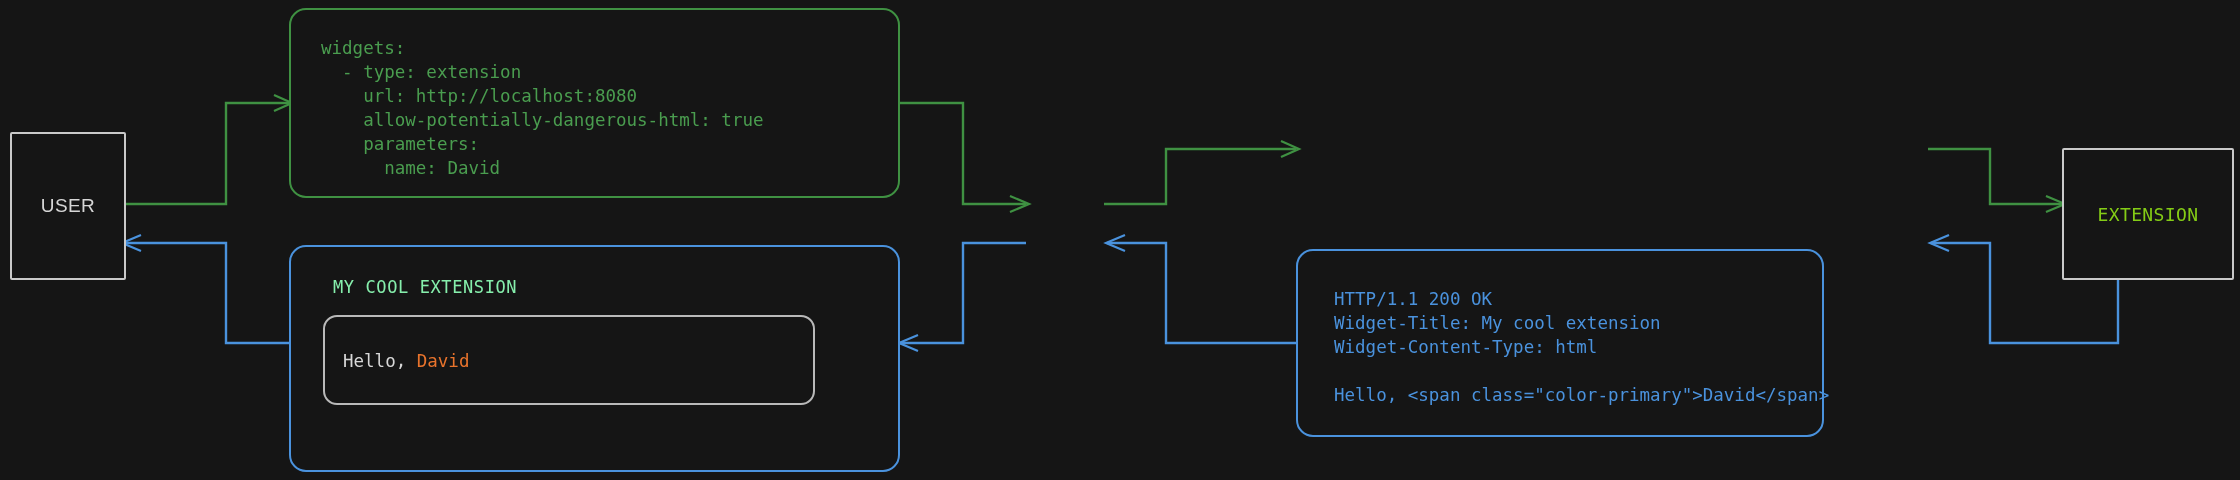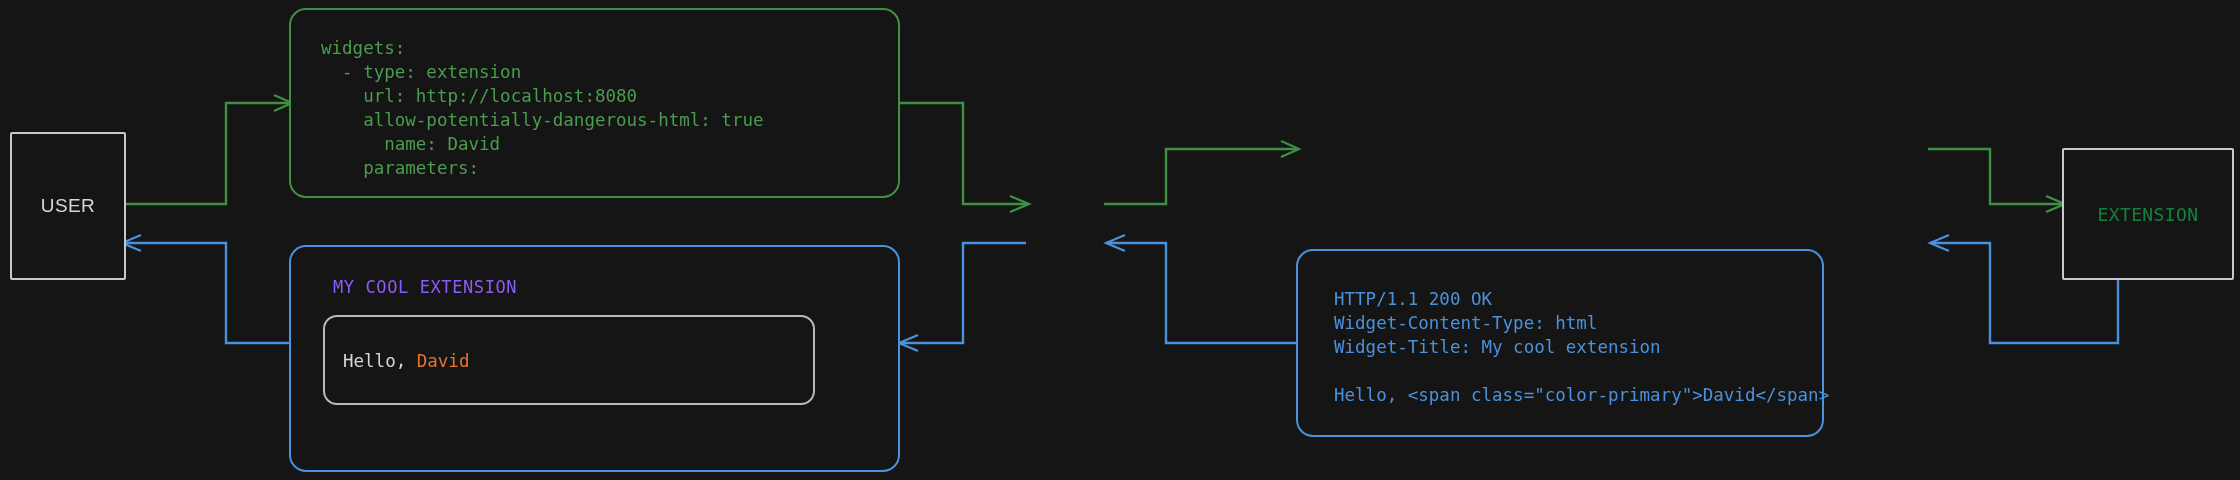--- a/index.html
+++ b/index.html
@@ -36,21 +36,21 @@
   .node-label-sans {
     font-family: "Liberation Sans", sans-serif;
     font-size: 19px;
     letter-spacing: 0.4px;
     color: #d6d6d6;
   }
   .node-label-mono {
     font-family: "DejaVu Sans Mono", monospace;
     font-size: 18px;
     letter-spacing: 0.4px;
-    color: #15803d;
+    color: #84cc16;
   }
   .panel {
     position: absolute;
     border-radius: 17px;
     background: #151515;
     box-sizing: border-box;
   }
   .panel.green { border: 2px solid #3f9142; }
   .panel.blue  { border: 2px solid #4a92dd; }
 
@@ -79,21 +79,21 @@
     top: 36px;
   }
 
   .widget-title {
     position: absolute;
     left: 42px;
     top: 30px;
     font-family: "DejaVu Sans Mono", monospace;
     font-size: 17px;
     letter-spacing: 0.6px;
-    color: #8b5cf6;
+    color: #86efac;
   }
   .widget-inner {
     position: absolute;
     left: 32px;
     top: 68px;
     width: 492px;
     height: 90px;
     border: 2px solid #b9b9b9;
     border-radius: 14px;
     box-sizing: border-box;
@@ -150,31 +150,31 @@
   <div class="node" style="left:2062px; top:148px; width:168px; height:128px;">
     <span class="node-label-mono">EXTENSION</span>
   </div>
 
   <div class="panel green" style="left:289px; top:8px; width:611px; height:190px;">
     <div class="yaml-body">
       <div class="code green">widgets:</div>
       <div class="code green">  - type: extension</div>
       <div class="code green">    url: http://localhost:8080</div>
       <div class="code green">    allow-potentially-dangerous-html: true</div>
+      <div class="code green">    parameters:</div>
       <div class="code green">      name: David</div>
-      <div class="code green">    parameters:</div>
     </div>
   </div>
 
 
   <div class="panel blue" style="left:1296px; top:249px; width:528px; height:188px;">
     <div class="resp-body">
       <div class="code blue">HTTP/1.1 200 OK</div>
+      <div class="code blue">Widget-Title: My cool extension</div>
       <div class="code blue">Widget-Content-Type: html</div>
-      <div class="code blue">Widget-Title: My cool extension</div>
       <div class="code blue">&nbsp;</div>
       <div class="code blue">Hello, &lt;span class="color-primary"&gt;David&lt;/span&gt;</div>
     </div>
   </div>
 
   <div class="panel blue" style="left:289px; top:245px; width:611px; height:227px;">
     <div class="widget-title">MY COOL EXTENSION</div>
     <div class="widget-inner">
       <div class="widget-inner-text"><span>Hello, </span><span class="accent-name">David</span></div>
     </div>

